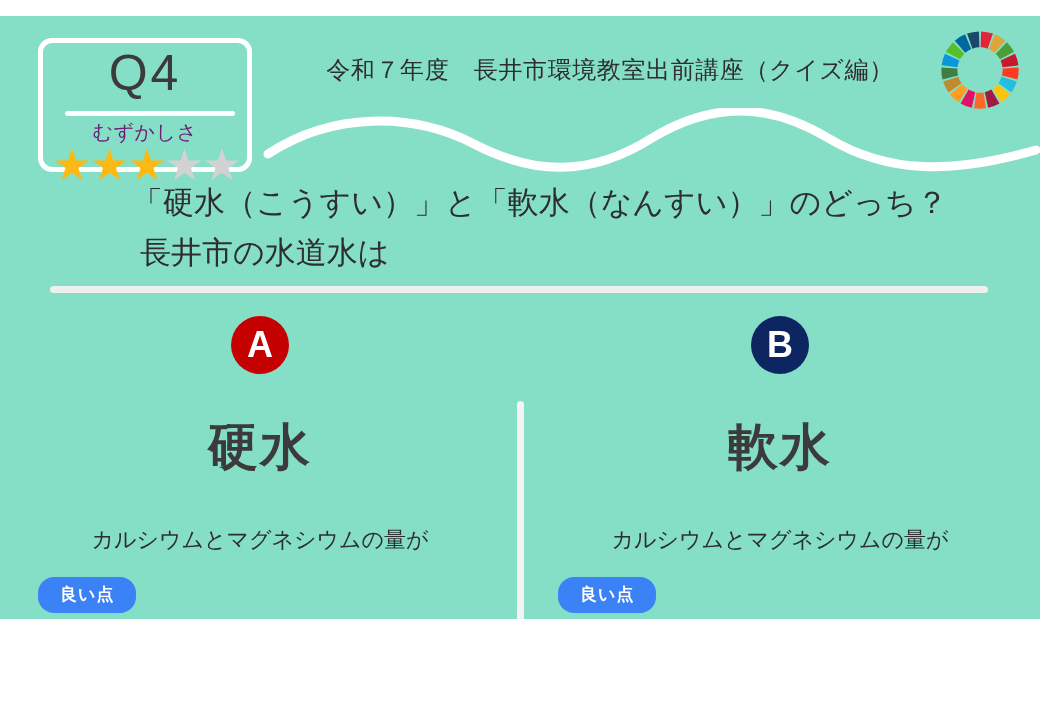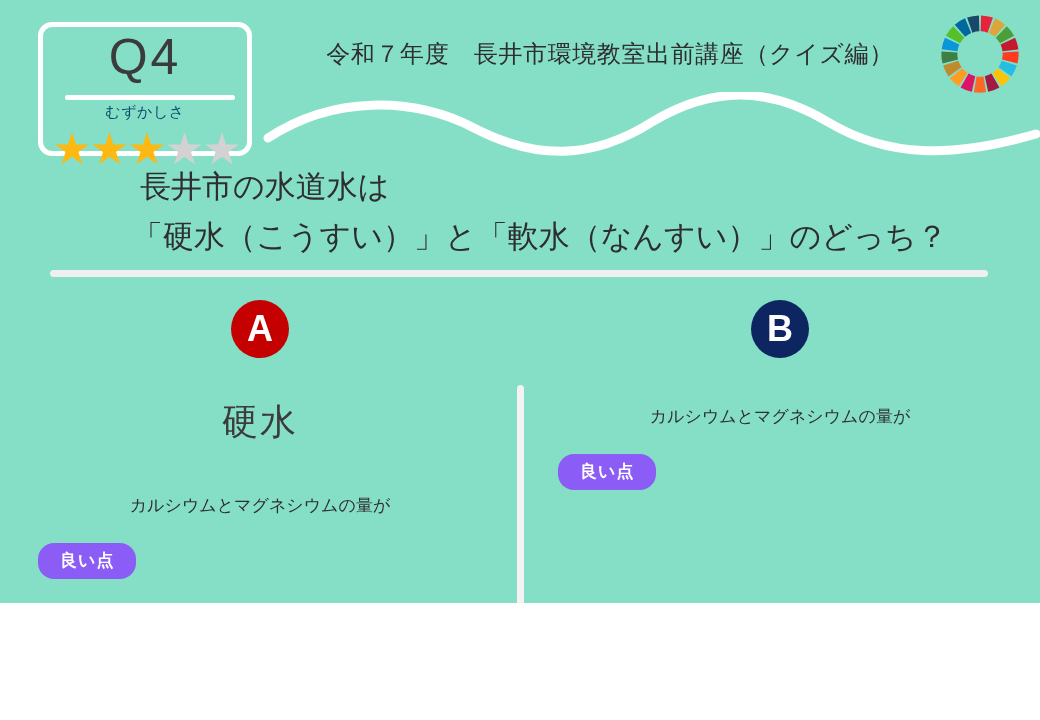--- a/index.html
+++ b/index.html
@@ -13,20 +13,21 @@
     overflow: hidden;
     font-family: "Liberation Sans", "DejaVu Sans", sans-serif;
   }
 
   #slide {
     position: relative;
     width: 1040px;
     height: 603px;
     background: #85DFC6;
     overflow: hidden;
+    margin-top: 16px;
   }
 
   
   #q-card {
     position: absolute;
     left: 38px;
     top: 22px;
     width: 214px;
     height: 134px;
     border: 5px solid #FFFFFF;
@@ -54,22 +55,22 @@
     height: 5px;
     background: #FFFFFF;
     border-radius: 3px;
   }
   #q-diff-label {
     position: absolute;
     left: 0;
     top: 76px;
     width: 100%;
     text-align: center;
-    font-size: 15px;
-    color: #0c4a6e;
+    font-size: 20px;
+    color: #701a75;
     letter-spacing: 0.5px;
   }
   #q-stars {
     position: absolute;
     left: -3px;
     top: 100px;
     width: 212px;
     display: flex;
     justify-content: center;
     gap: 0px;
@@ -169,46 +170,46 @@
     font-weight: 700;
     line-height: 58px;
     text-align: center;
   }
   #badge-a { background: #C40000; }
   #badge-b { background: #0D2561; }
 
   .answer-title {
     margin-top: 40px;
     text-align: center;
-    font-size: 36px;
+    font-size: 50px;
     color: #3B3B3B;
-    font-weight: 400;
+    font-weight: 700;
     letter-spacing: 2px;
   }
 
   .answer-desc {
     margin-top: 44px;
     text-align: center;
     color: #2E2E2E;
   }
   .answer-desc .d1 {
-    font-size: 17px;
+    font-size: 22px;
     line-height: 30px;
   }
   .answer-desc .d2 {
     font-size: 21px;
     line-height: 34px;
     letter-spacing: 0.5px;
   }
 
   .good-badge {
     margin-top: 22px;
     margin-left: 8px;
     display: inline-block;
-    background: #8b5cf6;
+    background: #3b82f6;
     color: #FFFFFF;
     font-size: 17px;
     font-weight: 700;
     padding: 6px 22px 7px 22px;
     border-radius: 16px;
     letter-spacing: 1px;
   }
 
   .good-text {
     margin-top: 19px;
@@ -260,37 +261,38 @@
       </svg>
   </div>
 
   <div id="wave">
     <svg viewBox="0 0 780 66" width="780" height="66" preserveAspectRatio="none">
       <path d="M6,46 C70,4 150,4 212,36 C274,68 330,68 390,30 C450,-6 506,-6 566,30 C626,66 690,66 774,42" fill="none" stroke="#FFFFFF" stroke-width="9" stroke-linecap="round"></path>
     </svg>
   </div>
 
   <div id="question">
+    <div class="line" id="q-line2">「硬水（こうすい）」と「軟水（なんすい）」のどっち？</div>
     <div class="line" id="q-line1">長井市の水道水は</div>
-    <div class="line" id="q-line2">「硬水（こうすい）」と「軟水（なんすい）」のどっち？</div>
   </div>
 
   <div id="h-divider"></div>
   <div id="v-divider"></div>
 
   <div class="answer-col" id="col-a">
     <div class="badge-circle" id="badge-a">A</div>
     <div class="answer-title">硬水</div>
     <div class="answer-desc">
       <div class="d1">カルシウムとマグネシウムの量が</div>
     </div>
     <div class="good-badge">良い点</div>
   </div>
 
   <div class="answer-col" id="col-b">
     <div class="badge-circle" id="badge-b">B</div>
+    <div class="answer-title">軟水</div>
     <div class="answer-desc">
       <div class="d1">カルシウムとマグネシウムの量が</div>
     </div>
     <div class="good-badge">良い点</div>
   </div>
 
 </div>
 
 </body></html>

